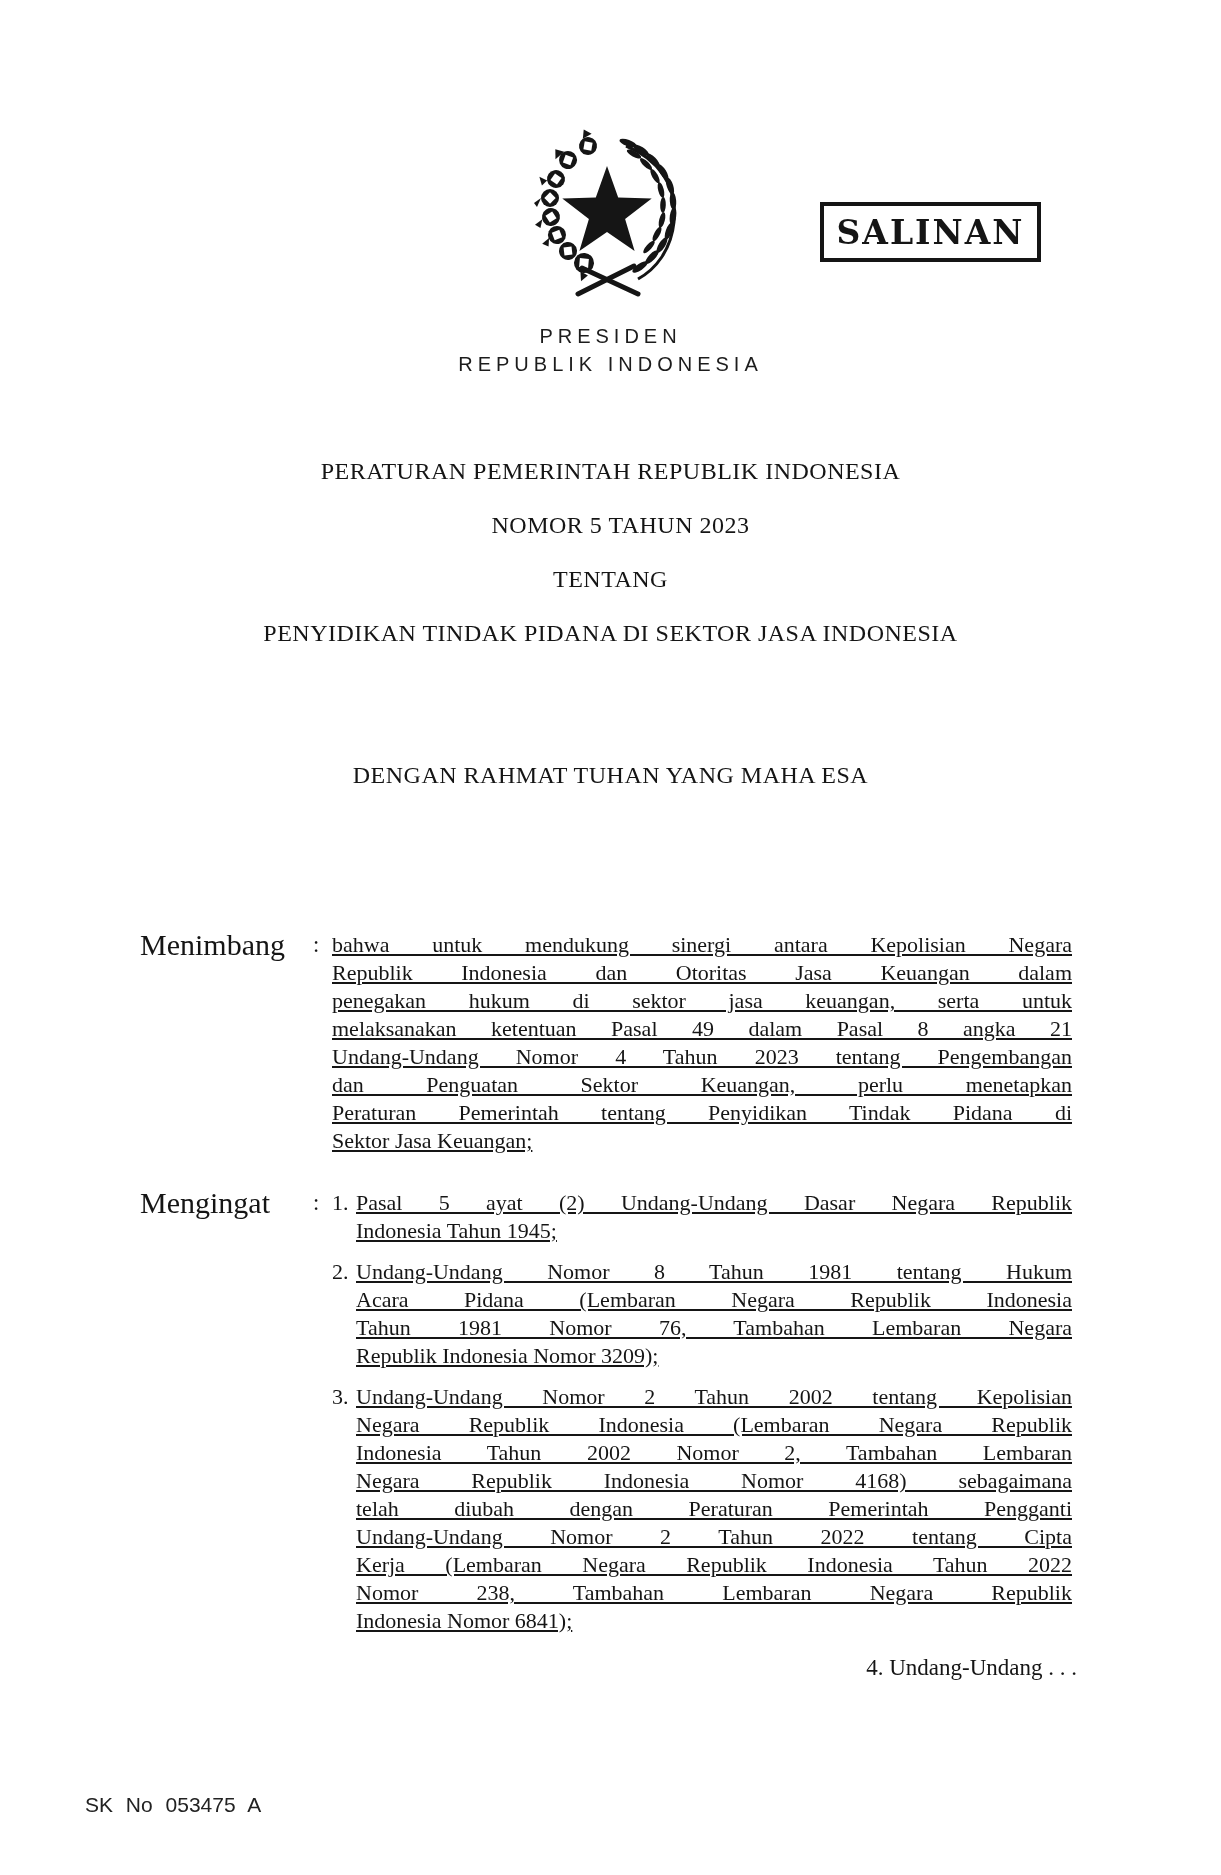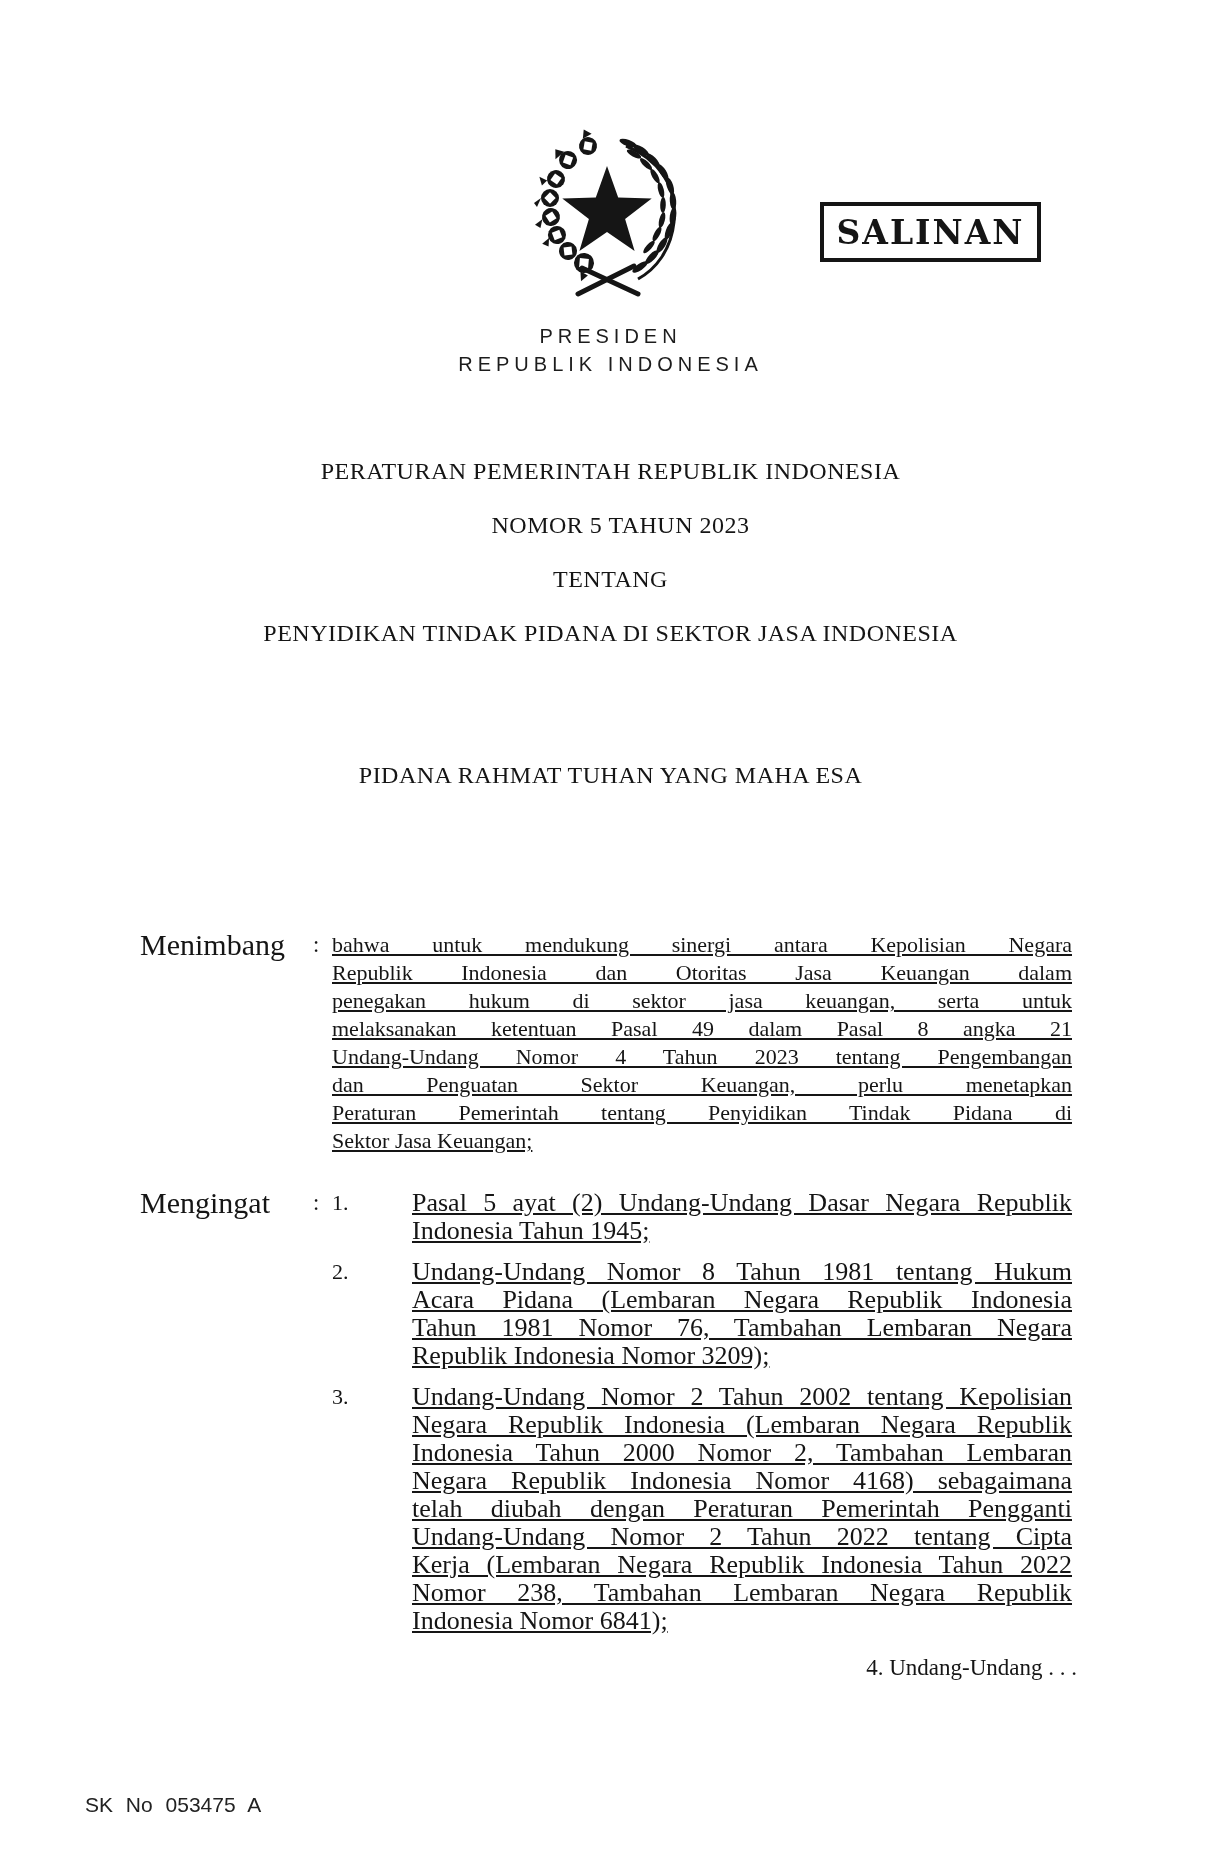--- a/index.html
+++ b/index.html
@@ -51,21 +51,21 @@
   .jpara { position: absolute; font-size: 22px; line-height: 28px; text-decoration: underline; }
   .menimbang-text { left: 332px; top: 931px; width: 740px; }
   .mengingat-items { left: 332px; top: 1189px; width: 740px; }
 
   .jline { text-align: justify; text-align-last: justify; }
   .jline-last { text-align-last: left; }
 
   .rec-item { position: relative; }
   .rec-item + .rec-item { margin-top: 13px; }
   .rec-num { position: absolute; left: 0; top: 0; font-size: 22px; line-height: 28px; }
-  .rec-lines { margin-left: 80px; font-size: 26px; line-height: 28px; }
+  .rec-lines { margin-left: 24px; font-size: 22px; line-height: 28px; }
 
   
   .catchword { position: absolute; right: 144px; top: 1655px; font-size: 23px; white-space: nowrap; }
   .footer {
     position: absolute; left: 85px; top: 1793px;
     font-family: "Liberation Sans", sans-serif; font-size: 21px; word-spacing: 7px; color: #222;
   }
 </style>
 </head>
 <body>
@@ -158,21 +158,21 @@
   <div class="letterhead">
     <div class="lh1">PRESIDEN</div>
     <div class="lh2">REPUBLIK INDONESIA</div>
   </div>
 
   <div class="center-line t1">PERATURAN PEMERINTAH REPUBLIK INDONESIA</div>
   <div class="center-line t2">NOMOR 5 TAHUN 2023</div>
   <div class="center-line t3">TENTANG</div>
   <div class="center-line t4">PENYIDIKAN TINDAK PIDANA DI SEKTOR JASA INDONESIA</div>
 
-  <div class="center-line invocation">PIDANA RAHMAT TUHAN YANG MAHA ESA</div>
+  <div class="center-line invocation">DENGAN RAHMAT TUHAN YANG MAHA ESA</div>
 
   <div class="block-label menimbang-label">Menimbang</div>
   <div class="block-colon menimbang-colon">:</div>
   <div class="jpara menimbang-text">
       <div class="jline">bahwa untuk mendukung sinergi antara Kepolisian Negara</div>
       <div class="jline">Republik Indonesia dan Otoritas Jasa Keuangan dalam</div>
       <div class="jline">penegakan hukum di sektor jasa keuangan, serta untuk</div>
       <div class="jline">melaksanakan ketentuan Pasal 49 dalam Pasal 8 angka 21</div>
       <div class="jline">Undang-Undang Nomor 4 Tahun 2023 tentang Pengembangan</div>
       <div class="jline">dan Penguatan Sektor Keuangan, perlu menetapkan</div>
@@ -197,21 +197,21 @@
           <div class="jline">Acara Pidana (Lembaran Negara Republik Indonesia</div>
           <div class="jline">Tahun 1981 Nomor 76, Tambahan Lembaran Negara</div>
           <div class="jline jline-last">Republik Indonesia Nomor 3209);</div>
         </div>
     </div>
     <div class="rec-item">
       <span class="rec-num">3.</span>
       <div class="rec-lines">
           <div class="jline">Undang-Undang Nomor 2 Tahun 2002 tentang Kepolisian</div>
           <div class="jline">Negara Republik Indonesia (Lembaran Negara Republik</div>
-          <div class="jline">Indonesia Tahun 2000 Nomor 2, Tambahan Lembaran</div>
+          <div class="jline">Indonesia Tahun 2002 Nomor 2, Tambahan Lembaran</div>
           <div class="jline">Negara Republik Indonesia Nomor 4168) sebagaimana</div>
           <div class="jline">telah diubah dengan Peraturan Pemerintah Pengganti</div>
           <div class="jline">Undang-Undang Nomor 2 Tahun 2022 tentang Cipta</div>
           <div class="jline">Kerja (Lembaran Negara Republik Indonesia Tahun 2022</div>
           <div class="jline">Nomor 238, Tambahan Lembaran Negara Republik</div>
           <div class="jline jline-last">Indonesia Nomor 6841);</div>
         </div>
     </div>
   </div>
 

